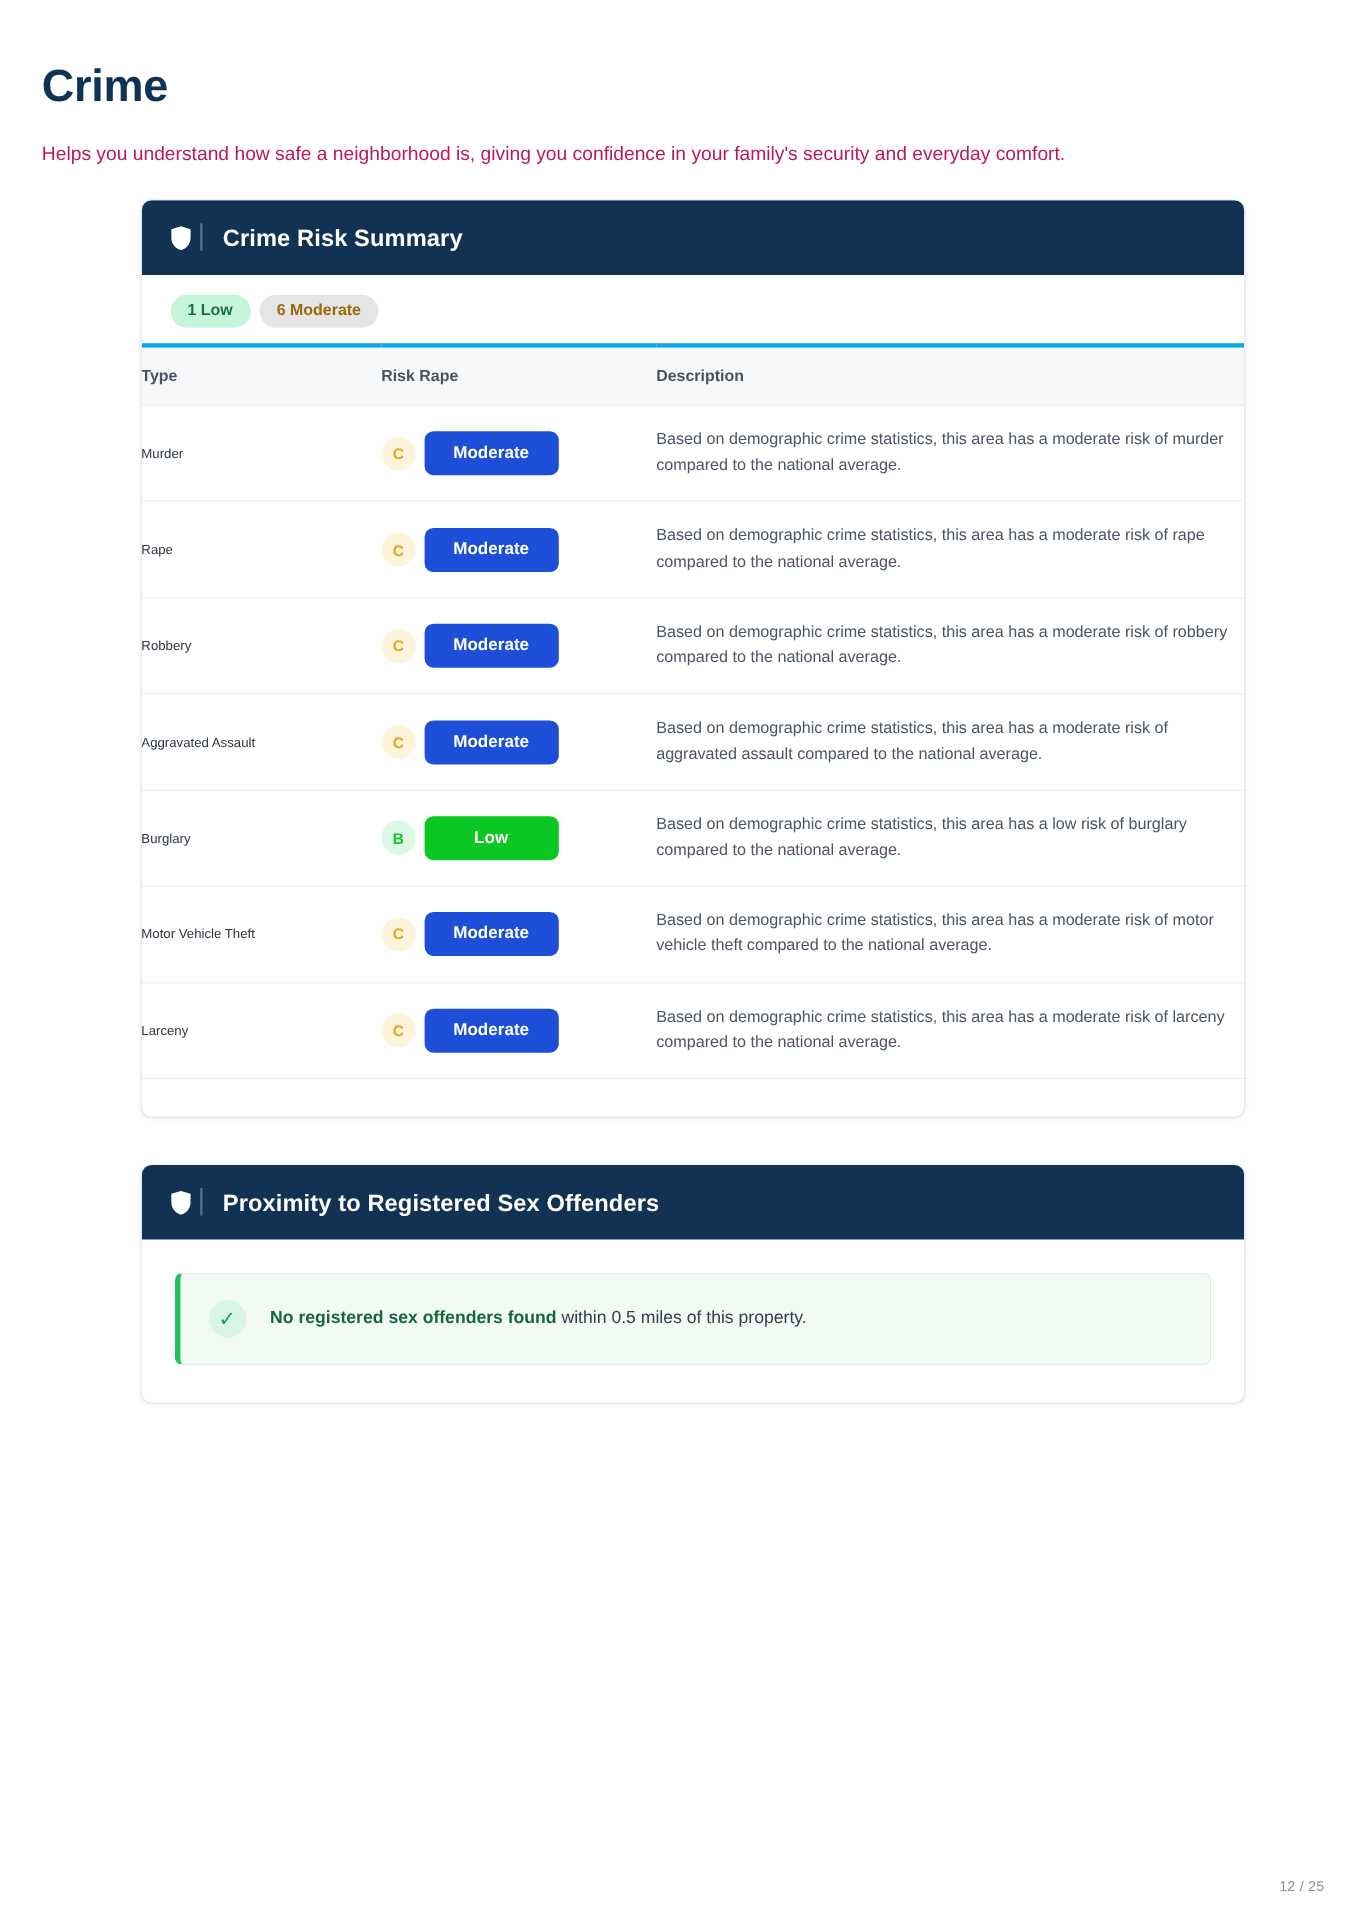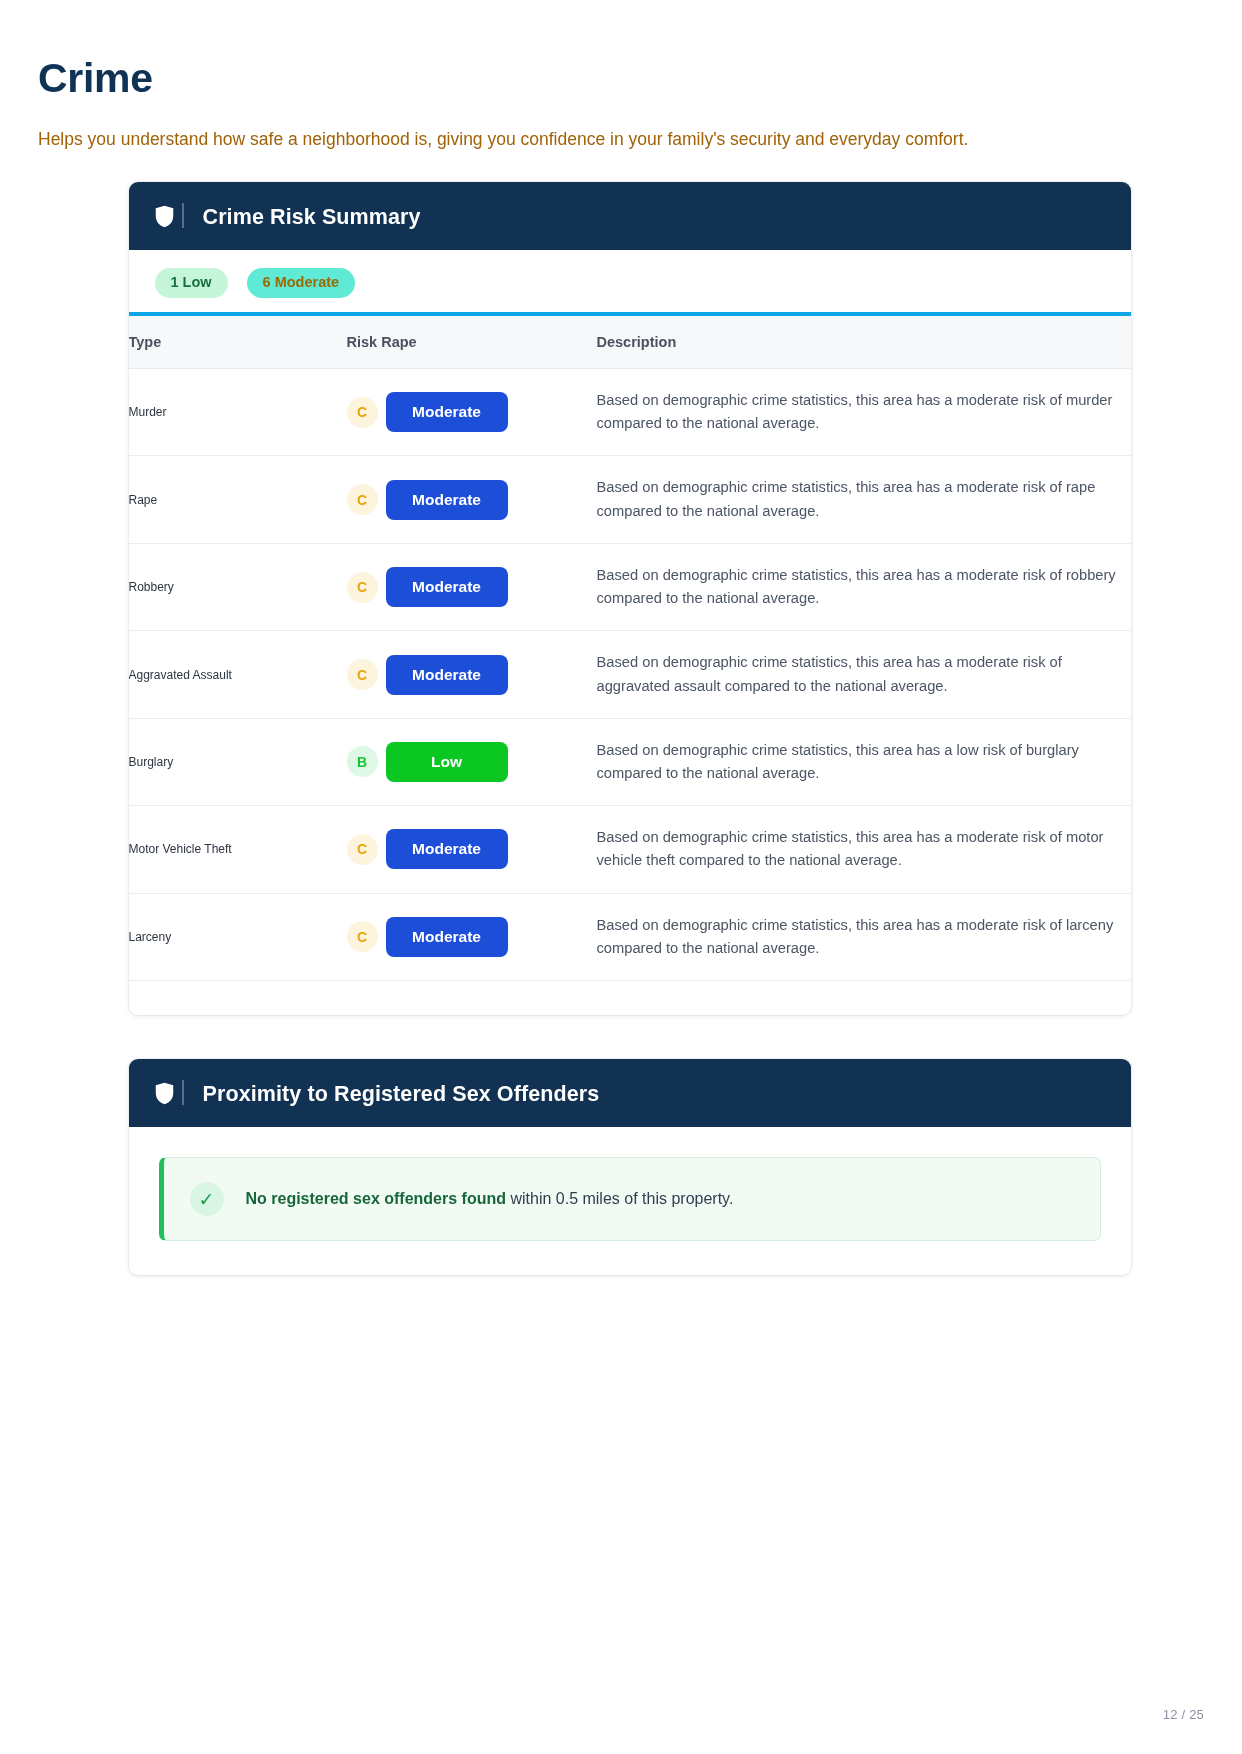--- a/index.html
+++ b/index.html
@@ -30,21 +30,21 @@
     font-size: 41px;
     font-weight: 600;
     color: #0f3354;
     letter-spacing: -0.3px;
     line-height: 1.1;
     margin-bottom: 26px;
   }
 
   .page-subtitle {
     font-size: 17.5px;
-    color: #a16207;
+    color: #be185d;
     line-height: 1.45;
     font-weight: 400;
     margin-bottom: 30px;
   }
 
   
   .card {
     width: 1002px;
     margin: 0 auto 44px auto;
     background: #ffffff;
@@ -81,39 +81,39 @@
     font-weight: 600;
     color: #ffffff;
     letter-spacing: 0.1px;
     line-height: 1;
   }
 
   
   .badge-row {
     padding: 18px 26px 14px 26px;
     display: flex;
-    gap: 19px;
+    gap: 8px;
     background: #ffffff;
   }
 
   .pill {
     border-radius: 999px;
     padding: 7px 16px 8px 16px;
     font-size: 14.5px;
     font-weight: 600;
     line-height: 1;
   }
 
   .pill-low {
     background: #c6f6d9;
     color: #1a7243;
   }
 
   .pill-moderate {
-    background: #5eead4;
+    background: #e5e5e5;
     color: #9a6a09;
   }
 
   
   table.risk-table {
     width: 100%;
     border-collapse: collapse;
     table-layout: fixed;
   }
 

